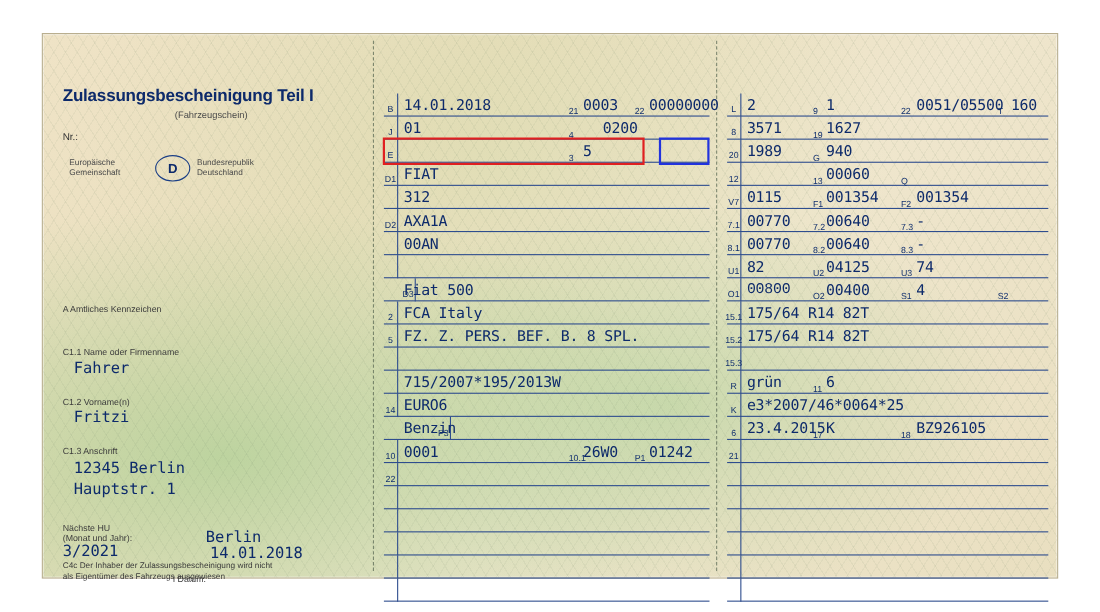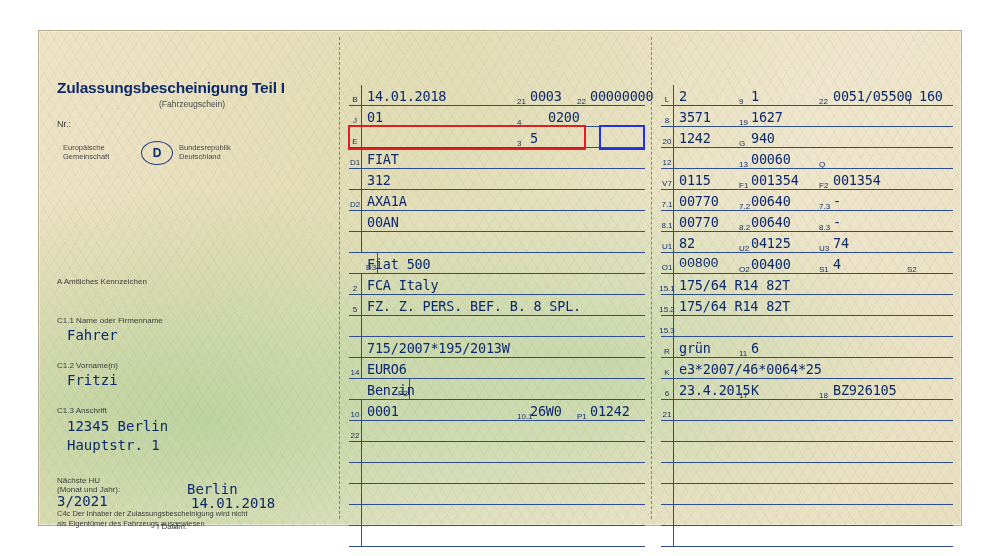--- a/index.html
+++ b/index.html
@@ -350,21 +350,21 @@
         <div class="cell val" style="left: 258px;">160</div>
       </div>
       <div class="row" style="top: 21px; left: 0px; width: 292px;">
         <div class="codebox" style="left: 0px;">8</div>
         <div class="cell val" style="left: 18px;">3571</div>
         <div class="codesm" style="left: 78px; top: 0px;">19</div>
         <div class="cell val" style="left: 90px;">1627</div>
       </div>
       <div class="row" style="top: 42px; left: 0px; width: 292px;">
         <div class="codebox" style="left: 0px;">20</div>
-        <div class="cell val" style="left: 18px;">1242</div>
+        <div class="cell val" style="left: 18px;">1989</div>
         <div class="codesm" style="left: 78px; top: 0px;">G</div>
         <div class="cell val" style="left: 90px;">940</div>
       </div>
       <div class="row" style="top: 63px; left: 0px; width: 292px;">
         <div class="codebox" style="left: 0px;">12</div>
         <div class="codesm" style="left: 78px; top: 0px;">13</div>
         <div class="cell val" style="left: 90px;">00060</div>
         <div class="codesm" style="left: 158px; top: 0px;">Q</div>
       </div>
       <div class="row" style="top: 84px; left: 0px; width: 292px;">

